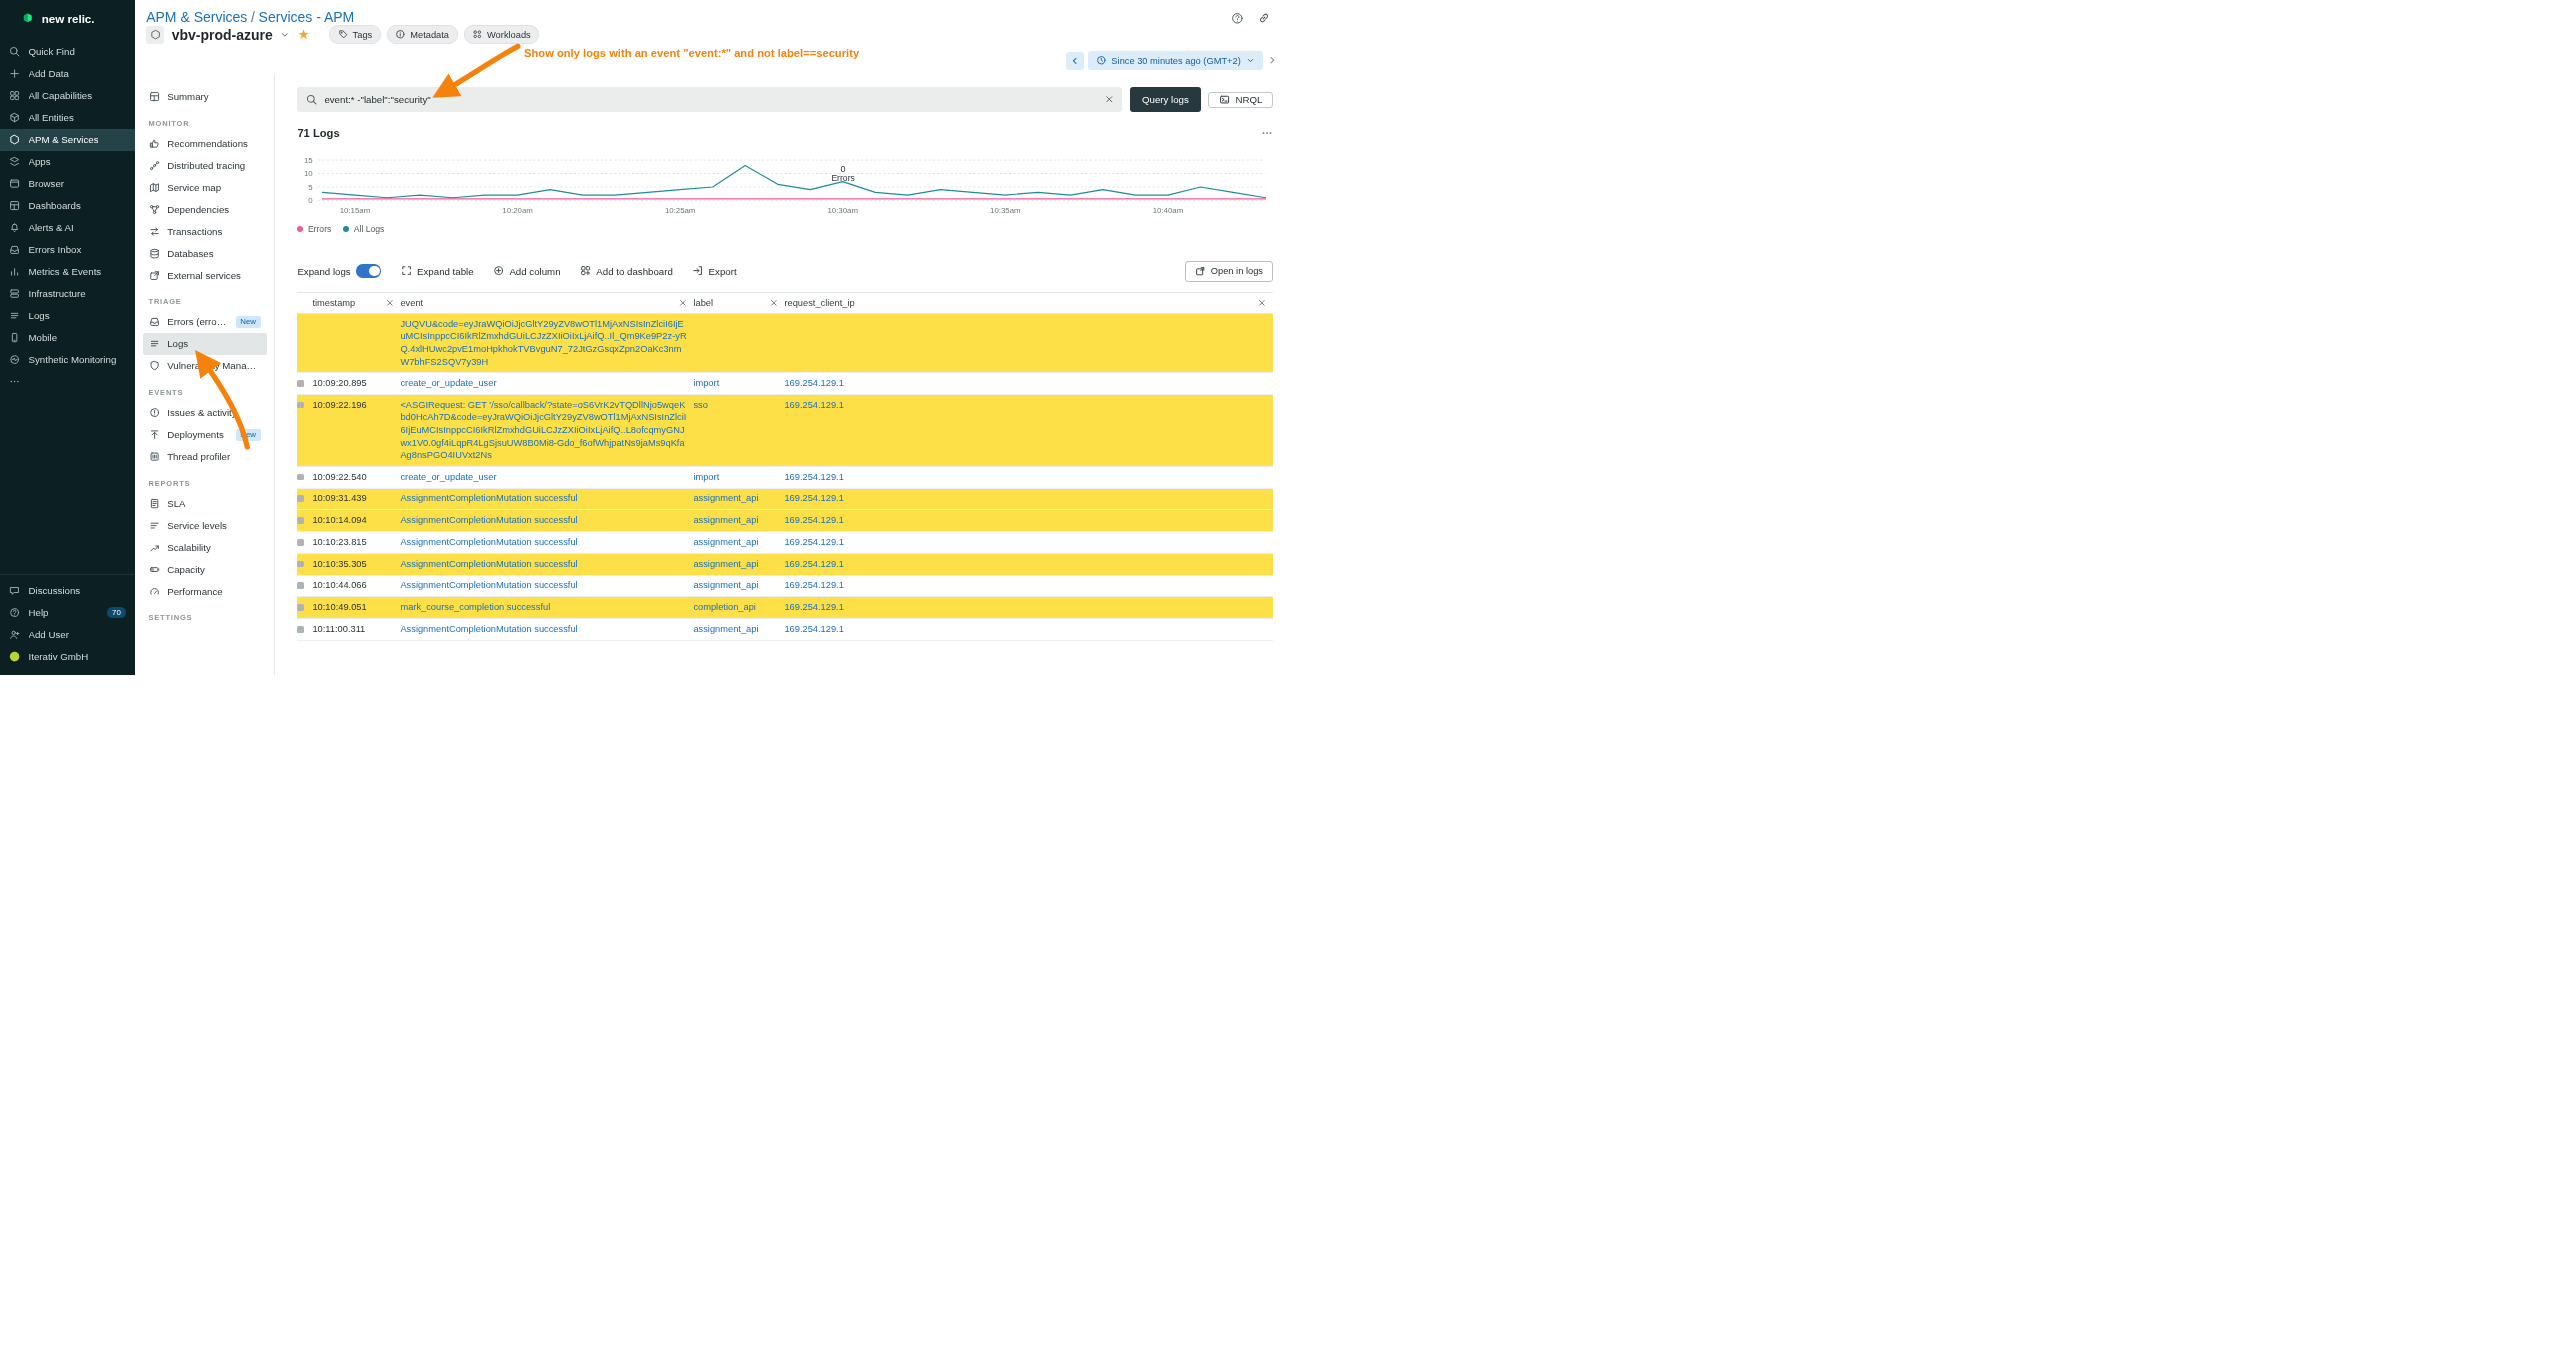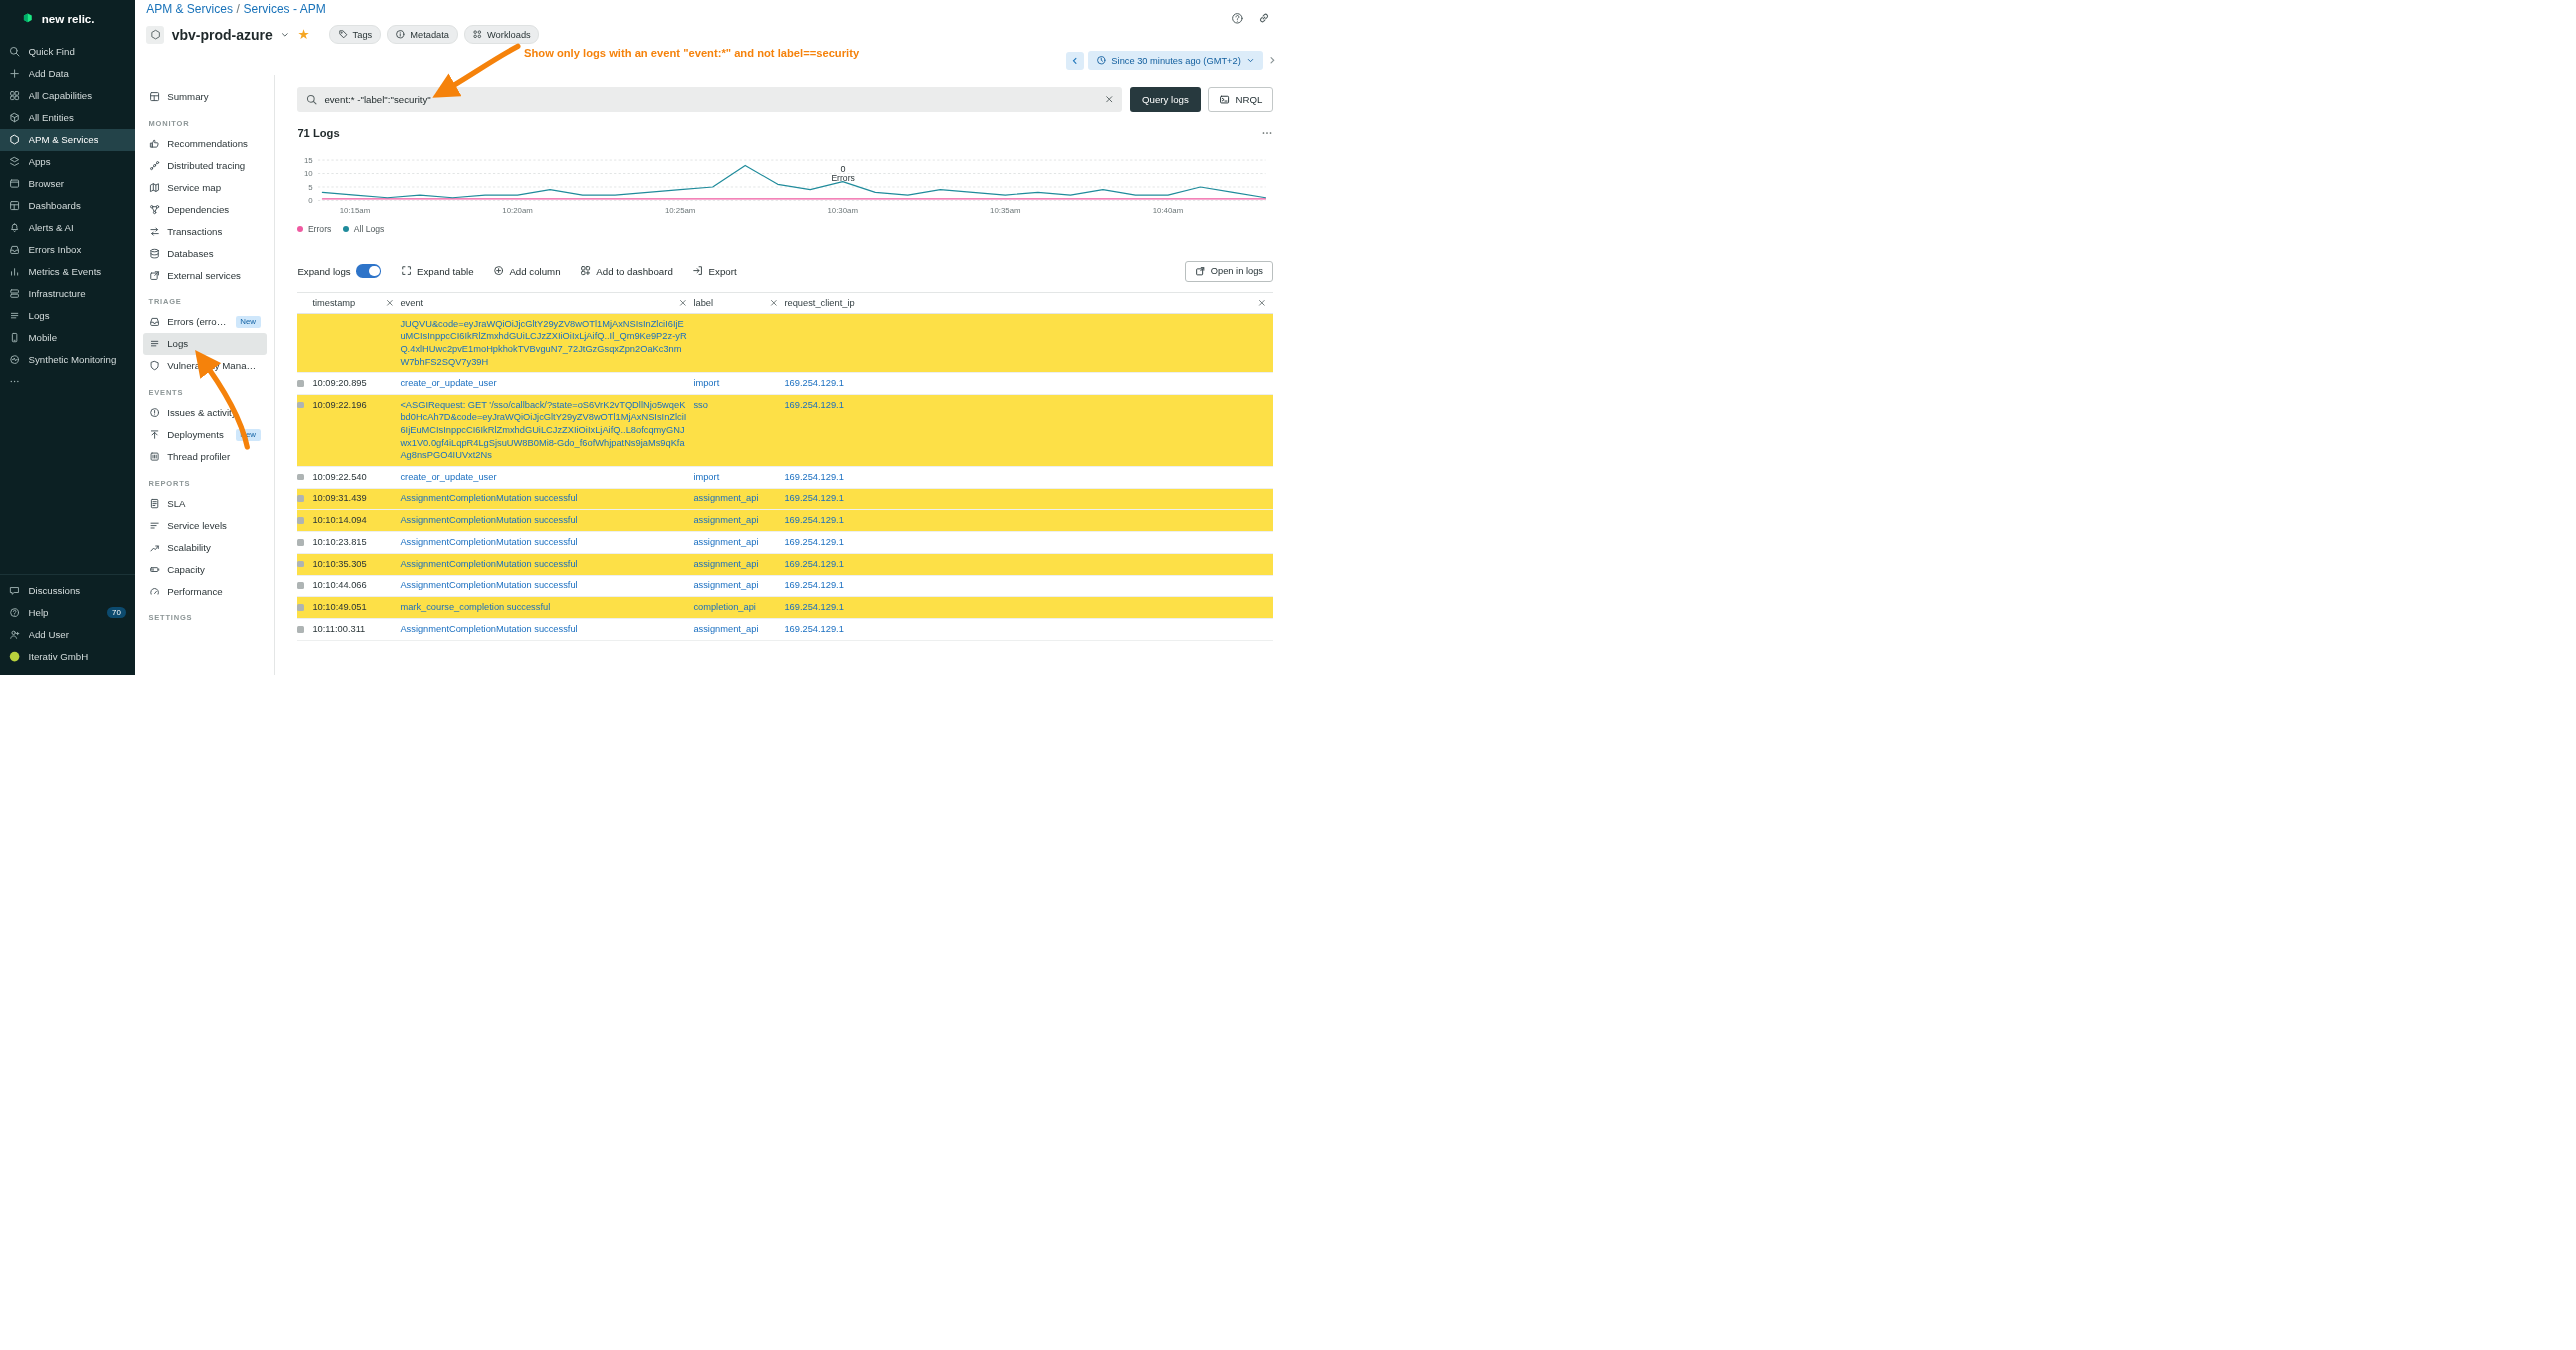--- a/index.html
+++ b/index.html
@@ -19,21 +19,21 @@
   .sb-item.selected { background:#234349; color:#fff; }
   .sb-item.selected .icon { color:#fff; }
   .sb-label { overflow:hidden; text-overflow:ellipsis; }
   .sb-badge { margin-left:auto; background:#0c4a6e; color:#fff; font-size:7.9px; line-height:11.2px; padding:0 5.2px; border-radius:6px; }
   .sb-bottom { border-top:0.7px solid #1b3337; padding:4.5px 0 7.5px; flex-shrink:0; }
   .icon svg { display:block; }
 
   
   .right { flex:1; min-width:0; display:flex; flex-direction:column; position:relative; }
   .topbar { height:75px; flex-shrink:0; position:relative; }
-  .breadcrumb { position:absolute; left:11.2px; top:2px; font-size:12px; }
+  .breadcrumb { position:absolute; left:11.2px; top:9px; font-size:14px; }
   .breadcrumb a { color:#1872b9; text-decoration:none; cursor:pointer; }
   .breadcrumb .sep { color:#6b777a; margin:0 3.7px; }
   .title-row { position:absolute; left:11.2px; top:25px; display:flex; align-items:center; gap:6px; }
   .entity-hex { width:18px; height:18px; border-radius:3px; background:#eceeee; display:flex; align-items:center; justify-content:center; color:#5a6567; }
   .page-title { font-size:14px; font-weight:700; color:#1f282a; margin:0 1.5px 0 1.5px; }
   .title-chev { color:#515d5f; display:flex; }
   .fav-star { color:#f5a623; font-size:13.5px; line-height:13.5px; cursor:pointer; margin-left:1.5px; }
   .chips { display:flex; gap:6px; margin-left:13.5px; }
   .chip { height:19.4px; display:inline-flex; align-items:center; gap:4.5px; background:#ebedee; border-radius:9px; padding:0 7.5px; font-size:9.3px; color:#2a3537; cursor:pointer; border:0.7px solid #dfe2e2; }
   .chip .icon { color:#3c4749; }
@@ -58,21 +58,21 @@
   .new-badge { background:#cfe7fb; color:#1464a5; font-size:7.9px; line-height:12px; padding:0 4.5px; border-radius:2.2px; flex-shrink:0; }
 
   
   .main { flex:1; min-width:0; padding:12px 15px 0 22.4px; }
   .search-row { display:flex; gap:7.5px; align-items:center; }
   .search-wrap { position:relative; flex:1; }
   .search-input { width:100%; height:25px; background:#ebecec; border:none; border-radius:3px; padding:0 27px; font-size:9.7px; color:#232d2f; font-family:"Liberation Sans",sans-serif; outline:none; }
   .search-icon { position:absolute; left:8.2px; top:6.7px; color:#5a6465; }
   .search-clear { position:absolute; right:8.2px; top:6.7px; color:#5a6465; cursor:pointer; }
   .btn-query { height:25px; background:#27393e; color:#fff; border:none; border-radius:3px; padding:0 12px; font-size:9.7px; cursor:pointer; font-family:inherit; }
-  .btn-nrql { height:25px; background:#fff; border:0.7px solid #c3c8c8; border-radius:3px; padding:0 9.7px; font-size:9.7px; color:#243135; display:flex; align-items:center; gap:5.2px; cursor:pointer; font-family:inherit; }
+  .btn-nrql { height:16px; background:#fff; border:0.7px solid #c3c8c8; border-radius:3px; padding:0 9.7px; font-size:9.7px; color:#243135; display:flex; align-items:center; gap:5.2px; cursor:pointer; font-family:inherit; }
   .count-row { margin-top:15px; display:flex; align-items:center; }
   .count-row h2 { font-size:11.2px; margin:0; color:#1f282a; }
   .more-dots { margin-left:auto; color:#57605f; cursor:pointer; display:flex; }
 
   .chart-wrap { position:relative; margin-top:9px; }
   .chart-annot { position:absolute; text-align:center; color:#2b3538; font-size:8.6px; line-height:9.7px; }
   .chart-annot .v { font-size:9px; }
   .legend { display:flex; gap:12px; margin-top:4.5px; align-items:center; }
   .legend-item { display:flex; gap:4.5px; align-items:center; font-size:8.6px; color:#515a5c; cursor:pointer; }
   .legend-dot { width:6px; height:6px; border-radius:50%; }

